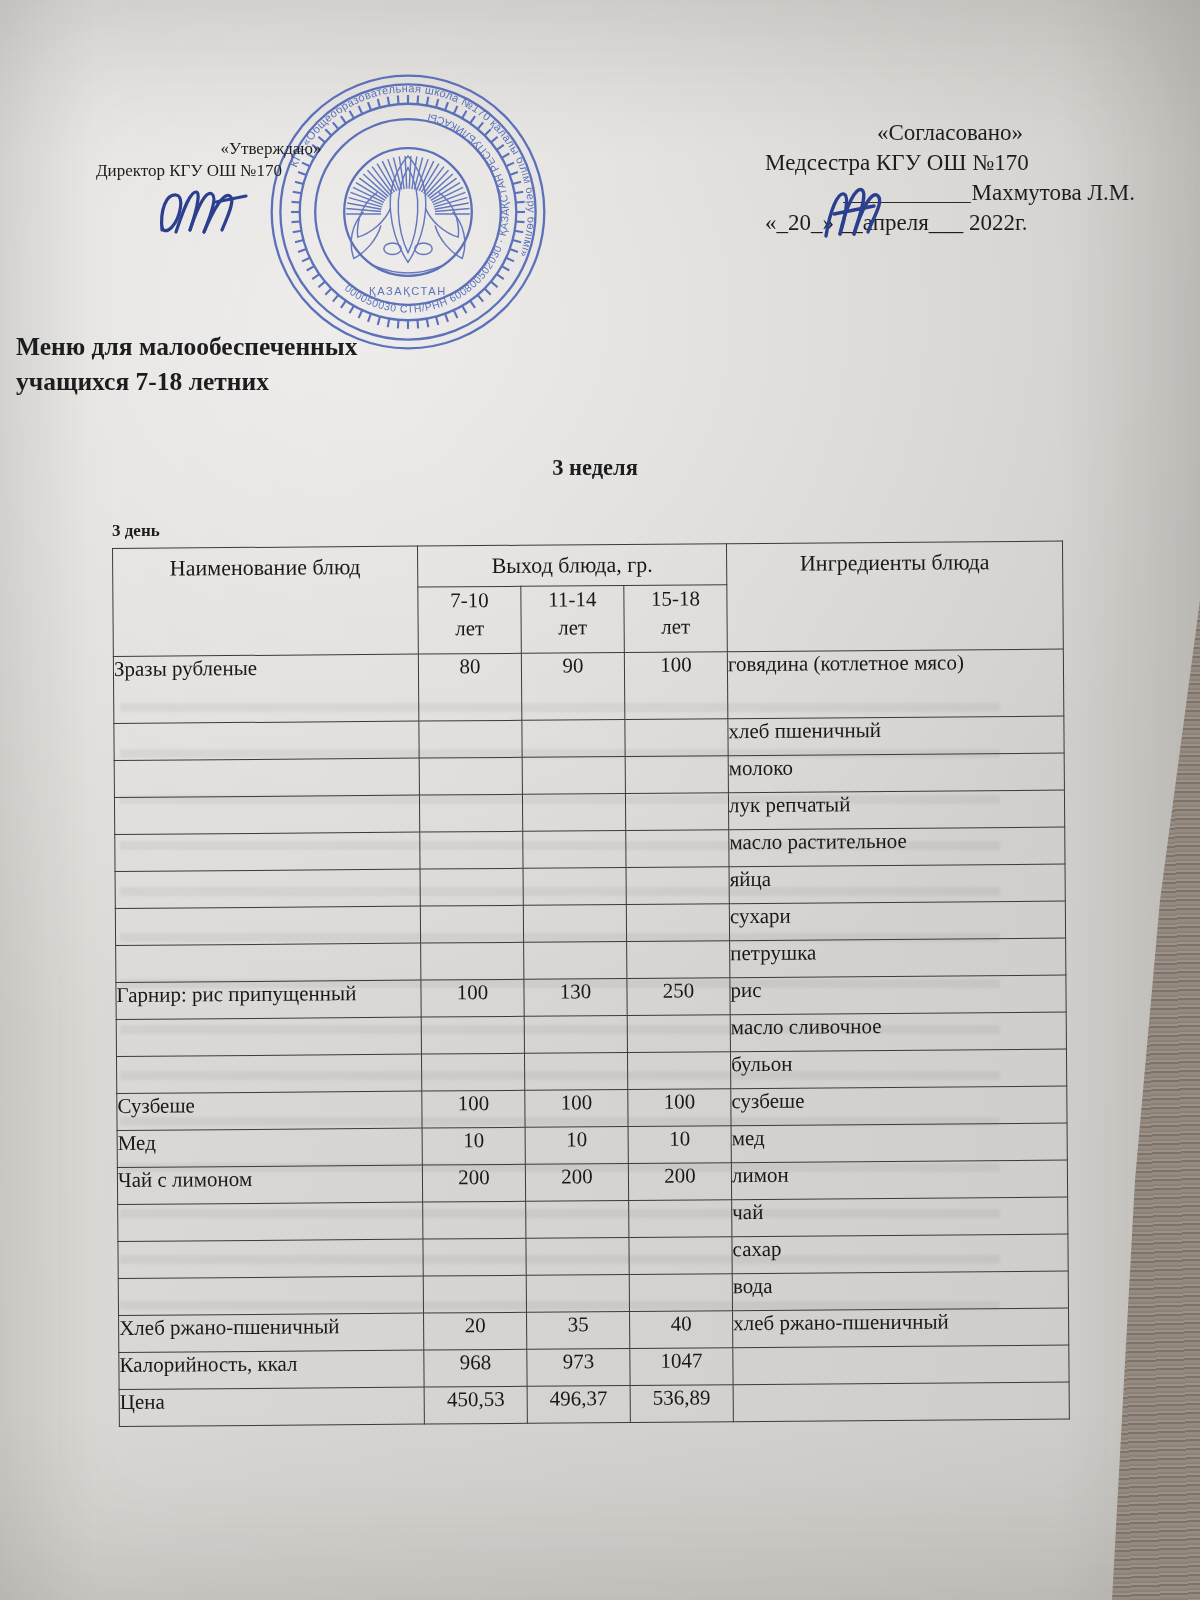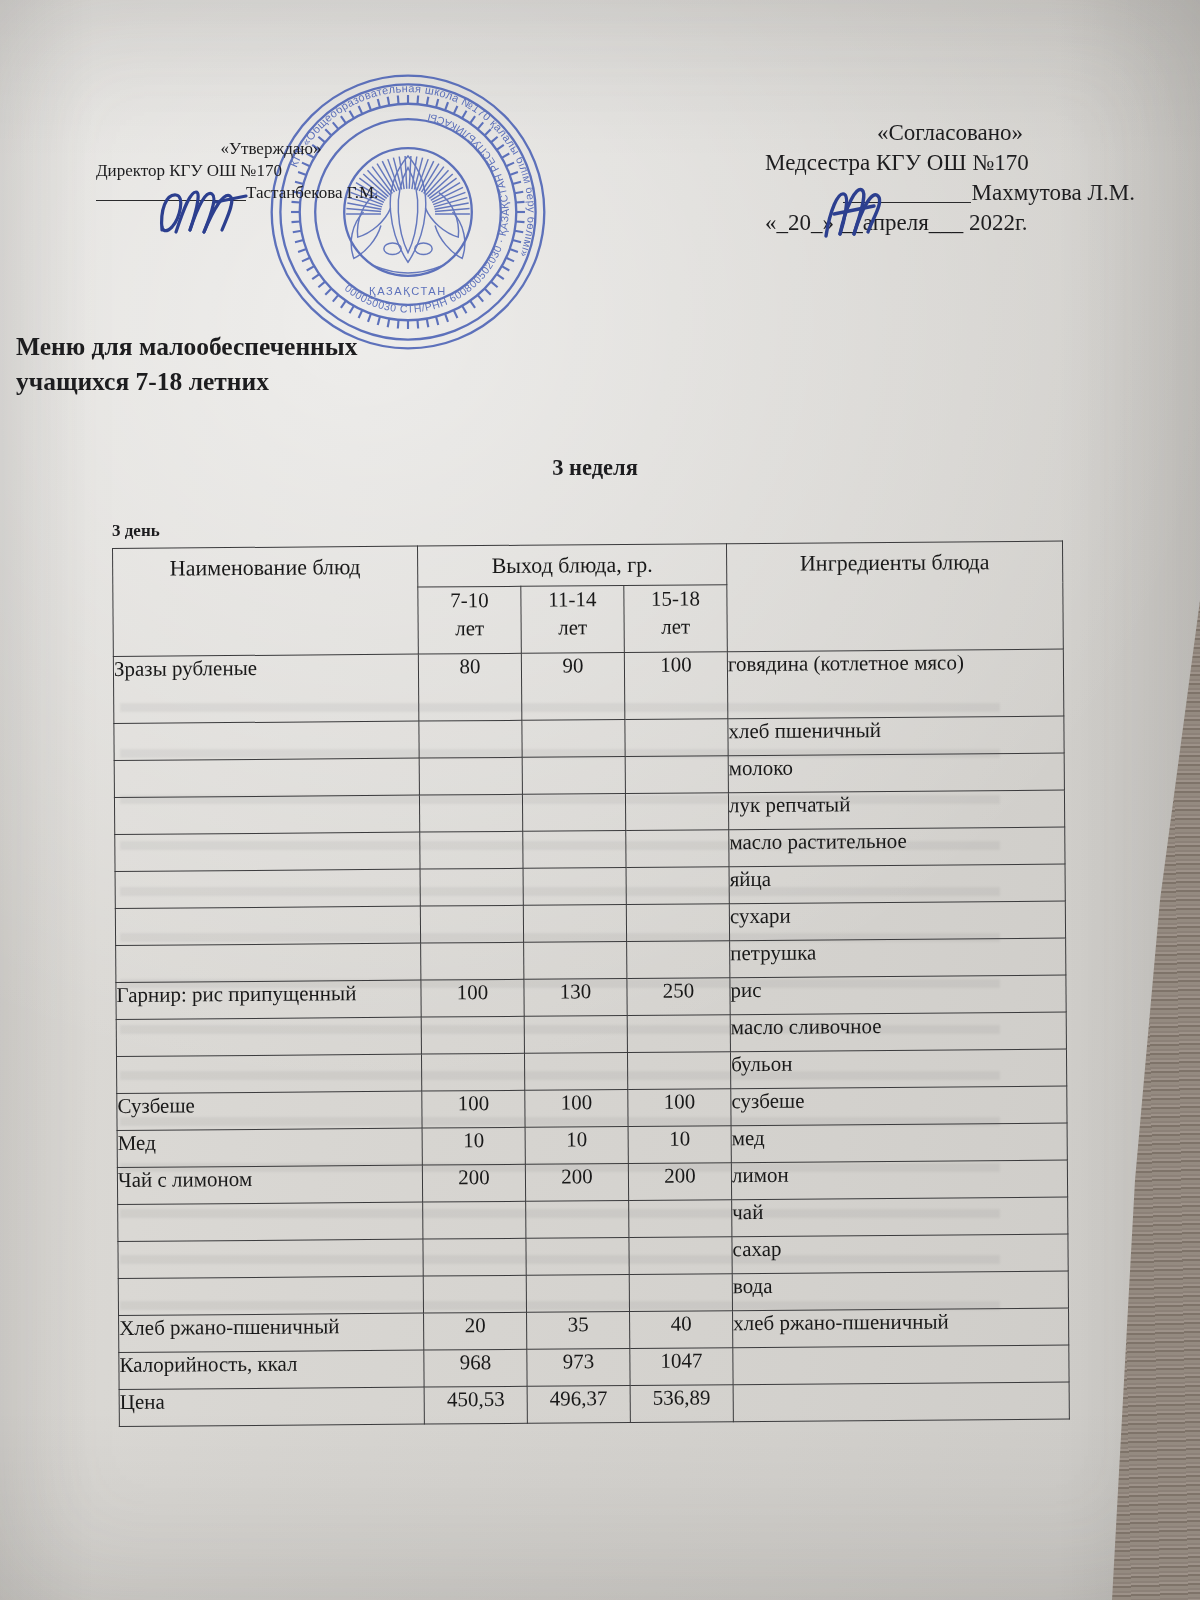--- a/index.html
+++ b/index.html
@@ -346,23 +346,20 @@
         <ellipse cx="166" cy="188" rx="9" ry="6"></ellipse>
         <path d="M116,206 Q150,220 184,206"></path>
       </g>
       <text x="150" y="236" text-anchor="middle" font-family="'Liberation Sans', sans-serif" font-size="11.5" fill="#4a61b5" letter-spacing="1.6">ҚАЗАҚСТАН</text>
     </svg>
   </div>
 
   <div class="approve-left">
     <div class="ctr">«Утверждаю»</div>
     <div>Директор КГУ ОШ №170</div>
-    <div>
-      <span class="sig-line"></span><span>Тастанбекова Г.М.</span>
-    </div>
   </div>
 
   <div class="ink" style="left:150px; top:182px;">
     <svg width="130" height="58" viewBox="0 0 130 58" fill="none" stroke="#2c3f8f" stroke-width="3.2" stroke-linecap="round">
       <path d="M12,48 C10,28 16,12 26,13 C35,14 30,36 22,45 C16,51 12,49 12,44"></path>
       <path d="M26,50 C34,26 40,10 46,10 C52,10 44,36 40,48"></path>
       <path d="M40,48 C48,24 56,8 62,12 C68,16 58,40 54,50"></path>
       <path d="M54,50 C64,26 74,10 80,14 C86,18 76,38 72,48"></path>
       <path d="M66,20 L96,14"></path>
     </svg>

